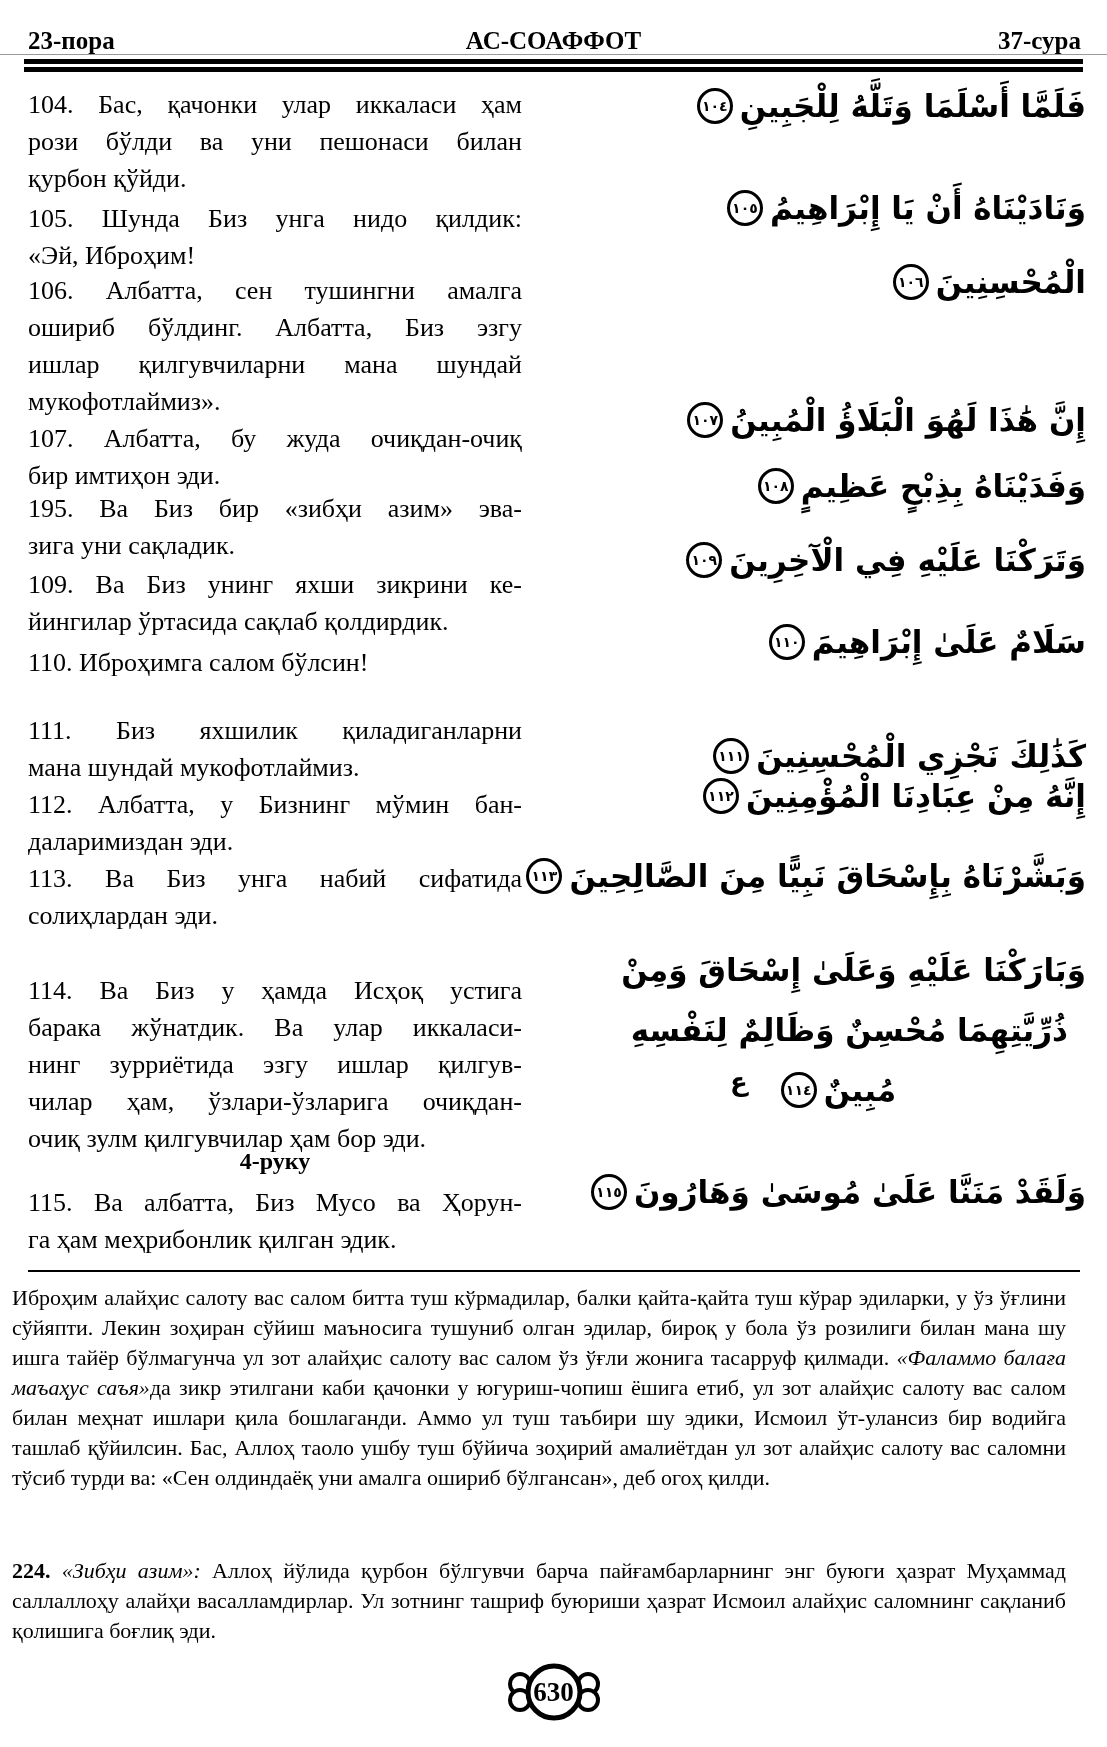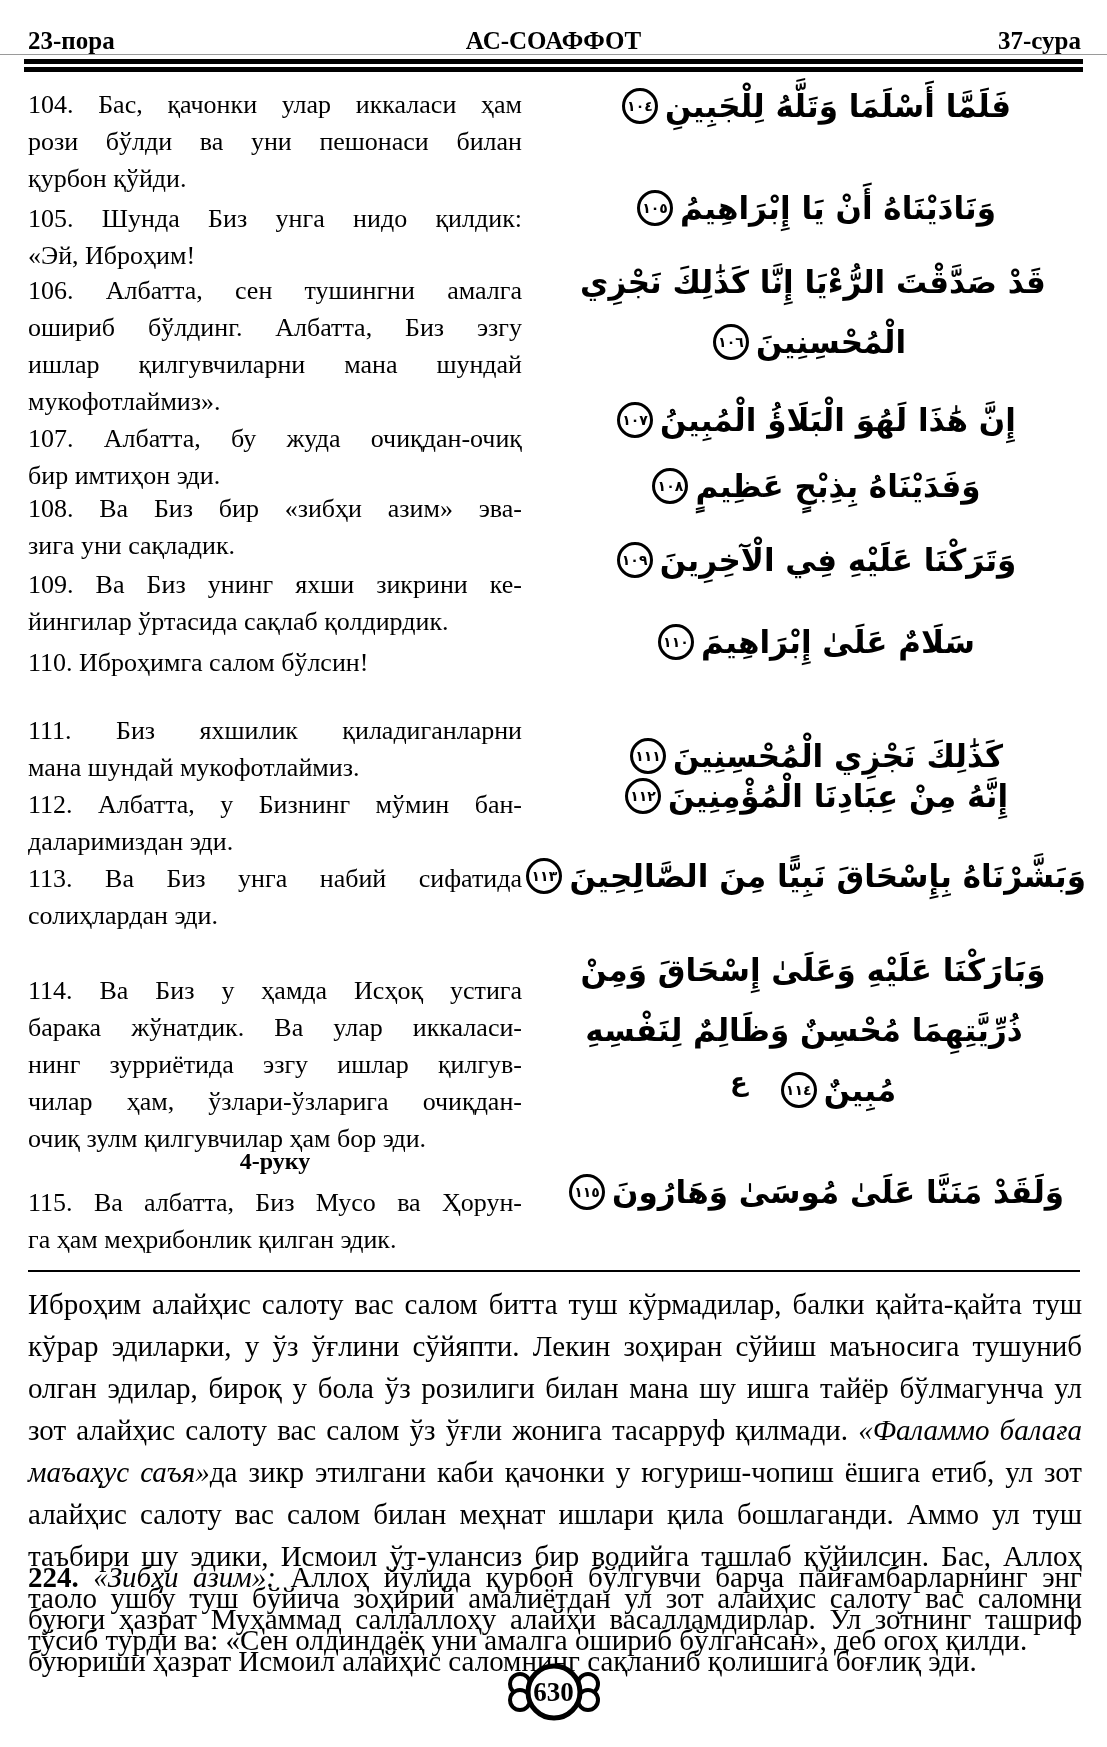--- a/index.html
+++ b/index.html
@@ -32,21 +32,21 @@
   }
   .uz-line{text-align:justify;text-align-last:justify;white-space:nowrap;}
   .uz-line.last{text-align-last:left;}
   .ar-block{
     position:absolute;left:540px;width:546px;
     direction:rtl;
     font-family:"DejaVu Sans", sans-serif;
     font-weight:bold;
     font-size:31px;line-height:60px;
   }
-  .ar-line{text-align:center;white-space:nowrap;}
+  .ar-line{text-align:right;white-space:nowrap;}
   .ar-block[data-num="106"] .ar-line:nth-child(2){margin-right:14px;}
   .ar-block[data-num="114"] .ar-line:nth-child(2){margin-right:18px;}
   .ar-block[data-num="114"] .ar-line:nth-child(3){text-align:center;}
   .ayah-badge{
     display:inline-flex;align-items:center;justify-content:center;
     width:30px;height:30px;border:3px solid #000;border-radius:50%;
     font-size:14px;line-height:1;margin:0 7px;
     vertical-align:middle;position:relative;top:-3px;
     font-family:"DejaVu Sans", sans-serif;font-weight:bold;
   }
@@ -56,22 +56,22 @@
 
   
   #ruku-heading{
     position:absolute;left:28px;width:494px;top:1148px;
     text-align:center;font-weight:bold;font-size:24px;
   }
 
   
   #foot-sep{position:absolute;left:28px;width:1052px;top:1270px;height:2px;background:#000;}
   .footnote{
-    position:absolute;left:28px;width:1054px;
-    font-size:29px;line-height:42px;text-align:justify;
+    position:absolute;left:12px;width:1054px;
+    font-size:22px;line-height:30px;text-align:justify;
   }
   #footnote-para1{top:1283px;}
   #footnote-para2{top:1556px;}
   .seg-b{font-weight:bold;}
   .seg-i{font-style:italic;}
 
   
   #medallion{
     position:absolute;top:1660px;left:50%;transform:translateX(-50%);
     width:140px;height:64px;
@@ -109,32 +109,31 @@
       <div class="ar-block" data-num="105" style="top: 178px;">
         <div class="ar-line"><span>وَنَادَيْنَاهُ أَنْ يَا إِبْرَاهِيمُ</span><span class="ayah-badge">١٠٥</span></div>
       </div>
       <div class="uz-block" style="top: 272px;">
         <div class="uz-line">106. Албатта, сен тушингни амалга</div>
         <div class="uz-line">ошириб бўлдинг. Албатта, Биз эзгу</div>
         <div class="uz-line">ишлар қилгувчиларни мана шундай</div>
         <div class="uz-line last">мукофотлаймиз».</div>
       </div>
       <div class="ar-block" data-num="106" style="top: 252px;">
-        <div class="ar-line"><span>قَدْ صَدَّقْتَ الرُّءْيَا إِنَّا كَذَٰلِكَ نَجْزِي</span></div>
         <div class="ar-line"><span>الْمُحْسِنِينَ</span><span class="ayah-badge">١٠٦</span></div>
       </div>
       <div class="uz-block" style="top: 420px;">
         <div class="uz-line">107. Албатта, бу жуда очиқдан-очиқ</div>
         <div class="uz-line last">бир имтиҳон эди.</div>
       </div>
       <div class="ar-block" data-num="107" style="top: 390px;">
         <div class="ar-line"><span>إِنَّ هَٰذَا لَهُوَ الْبَلَاؤُ الْمُبِينُ</span><span class="ayah-badge">١٠٧</span></div>
       </div>
       <div class="uz-block" style="top: 490px;">
-        <div class="uz-line">108. Ва Биз бир «зибҳи азим» эва-</div>
+        <div class="uz-line">195. Ва Биз бир «зибҳи азим» эва-</div>
         <div class="uz-line last">зига уни сақладик.</div>
       </div>
       <div class="ar-block" data-num="108" style="top: 456px;">
         <div class="ar-line"><span>وَفَدَيْنَاهُ بِذِبْحٍ عَظِيمٍ</span><span class="ayah-badge">١٠٨</span></div>
       </div>
       <div class="uz-block" style="top: 566px;">
         <div class="uz-line">109. Ва Биз унинг яхши зикрини ке-</div>
         <div class="uz-line last">йингилар ўртасида сақлаб қолдирдик.</div>
       </div>
       <div class="ar-block" data-num="109" style="top: 530px;">

